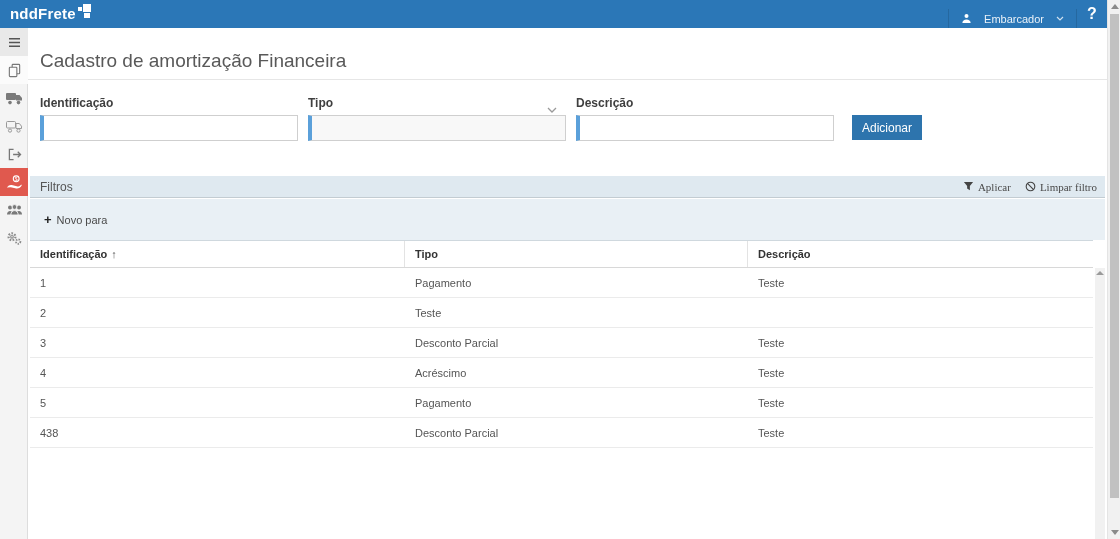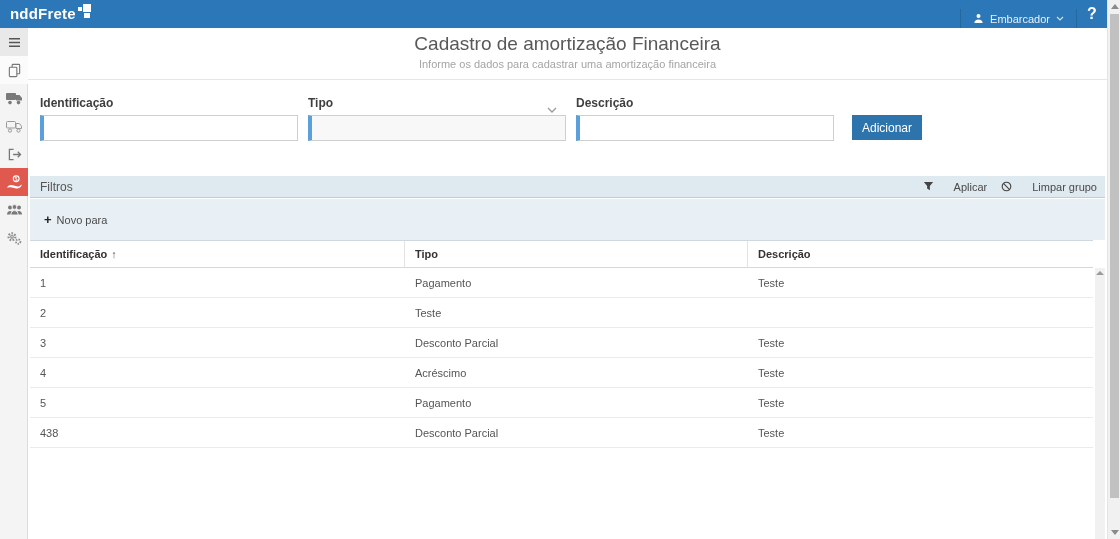--- a/index.html
+++ b/index.html
@@ -12,21 +12,21 @@
   .header { position:absolute; top:0; left:0; width:1107px; height:28px;
     background:var(--header-blue,#2b77b7); display:flex; align-items:center; z-index:5; }
   .logo { display:flex; align-items:flex-start; padding-left:10px; cursor:pointer; }
   .logo-text { color:#fff; font-size:15px; font-weight:bold; line-height:26px; letter-spacing:.2px; }
   .logo-squares { position:relative; width:14px; height:15px; margin-left:2px; margin-top:3px; }
   .logo-squares i { position:absolute; background:#fff; }
   .logo-squares .sq1 { left:0; top:3px; width:4px; height:4px; }
   .logo-squares .sq2 { left:5px; top:0; width:8px; height:8px; }
   .logo-squares .sq3 { left:6px; top:9px; width:6px; height:5px; }
   .header-right { margin-left:auto; display:flex; align-items:stretch; height:28px; }
-  .user-menu { display:flex; align-items:center; gap:6px; padding:0 12px; color:#e9f1f8;
+  .user-menu { display:flex; align-items:center; gap:12px; padding:0 12px; color:#e9f1f8;
     font-size:11px; border-left:1px solid rgba(0,0,0,.12); border-right:1px solid rgba(0,0,0,.12); cursor:pointer;margin-top:9px; }
   .help-btn { width:30px; display:flex; align-items:center; justify-content:center;
     color:#fff; font-size:16px; font-weight:bold; cursor:pointer; }
 
   
   .sidebar { position:absolute; top:28px; left:0; width:28px; height:511px;
     background:#f4f4f4; border-right:1px solid #ddd; z-index:4; }
   .side-item { width:28px; height:28px; display:flex; align-items:center; justify-content:center; cursor:pointer; }
   .side-item.menu { background:#e9e9e9; }
   .side-item.section { background:#fbfbfb; }
@@ -38,21 +38,21 @@
   .scrollbar-outer .thumb { position:absolute; top:14px; left:2px; width:9px; height:484px;
     background:#c1c1c1; }
   .arr { position:absolute; left:3px; width:0; height:0; border-left:4px solid transparent; border-right:4px solid transparent; }
   .arr.up { top:4px; border-bottom:5px solid #8a8a8a; }
   .arr.down { bottom:4px; border-top:5px solid #8a8a8a; }
 
   
   .main { position:absolute; top:28px; left:28px; right:13px; bottom:0; background:#fff; }
 
   .page-head { position:absolute; top:0; left:0; right:0; height:52px;
-    padding:5px 12px 0; border-bottom:1px solid #e6e6e6;text-align:center; }
+    padding:22px 12px 0; border-bottom:1px solid #e6e6e6; }
   .page-title { font-size:19px; font-weight:400; color:#595959; }
   .page-subtitle { font-size:11px; color:#a5a5a5; margin-top:3px; }
 
   
   .form-row { position:absolute; top:68px; left:12px; right:12px; display:flex; align-items:flex-end; }
   .field { width:258px; margin-right:10px; }
   .field label { display:block; font-size:12px; font-weight:bold; color:#3f3f3f; margin-bottom:5px; }
   .tb { width:100%; height:26px; border:1px solid #cfcfcf; border-left:4px solid var(--accent-blue,#5ba0da);
     background:#fff; font-size:12px; padding:0 6px; outline:none; font-family:"Liberation Sans",sans-serif; }
   .select-box { position:relative; }
@@ -61,21 +61,21 @@
   .btn-add { height:25px; width:70px; margin-left:8px; margin-bottom:1px;
     background:var(--button-blue,#2d74ad); color:#fff; border:none; font-size:12px;
     cursor:pointer; font-family:"Liberation Sans",sans-serif; }
 
   
   .filters-bar { position:absolute; top:148px; left:2px; right:2px; height:22px;
     background:var(--filter-bg,#dfe9f0); border-bottom:1px solid #c3ccd2;
     display:flex; align-items:center; padding:0 8px 0 10px; }
   .filters-title { font-size:12px; color:#555; }
   .filters-actions { margin-left:auto; display:flex; align-items:center; gap:14px; }
-  .filter-action { display:flex; align-items:center; gap:20px; font-size:11px; color:#4a4a4a; cursor:pointer; }
+  .filter-action { display:flex; align-items:center; gap:4px; font-size:11px; color:#4a4a4a; cursor:pointer;font-family:Liberation Serif, serif; }
   .filters-body { position:absolute; top:171px; left:2px; right:2px; height:41px;
     background:var(--filter-body-bg,#e9f0f5); display:flex; align-items:center; padding-left:14px; }
   .new-group { display:flex; align-items:center; gap:5px; font-size:11px; color:#4a4a4a; cursor:pointer; }
   .new-group .plus { font-size:13px; font-weight:bold; color:#222; }
 
   
   .table-wrap { position:absolute; top:212px; left:2px; width:1063px; }
   .t-head { display:flex; height:28px; border-top:1px solid #cfd8de; border-bottom:1px solid #d8d8d8; background:#fff; }
   .t-head .th { display:flex; align-items:center; padding-left:10px; font-size:11px; font-weight:bold;
     color:#333; border-right:1px solid #e3e3e3; cursor:pointer; }
@@ -198,21 +198,20 @@
           <circle cx="12.2" cy="10.6" r="2.2" stroke="#8a8a8a" stroke-width="1.8" stroke-dasharray="1.3 1.1"></circle>
         </svg>
       </span>
     </div>
   </div>
 
   <div class="main">
 
     <div class="page-head">
       <div class="page-title">Cadastro de amortização Financeira</div>
-      <div class="page-subtitle">Informe os dados para cadastrar uma amortização financeira</div>
     </div>
 
     <div class="form-row">
       <div class="field">
         <label>Identificação</label>
         <input class="tb" type="text" value="" style="">
       </div>
       <div class="field select-box">
         <label>Tipo</label>
         <input class="tb" type="text" readonly="" value="" style="">
@@ -240,21 +239,21 @@
           </span>
           <span>Aplicar</span>
         </span>
         <span class="filter-action">
           <span>
             <svg width="11" height="11" viewBox="0 0 12 12" fill="none" stroke="#444" stroke-width="1.2">
                 <circle cx="6" cy="6" r="4.7"></circle>
                 <path d="M2.7 2.7l6.6 6.6"></path>
               </svg>
           </span>
-          <span>Limpar grupo</span>
+          <span>Limpar filtro</span>
         </span>
       </div>
     </div>
 
     <div class="filters-body">
       <span class="new-group">
         <span class="plus">+</span>
         <span>Novo para</span>
       </span>
     </div>

